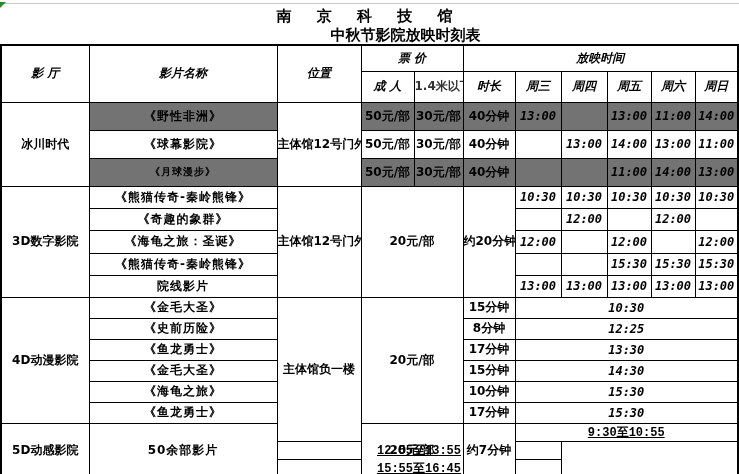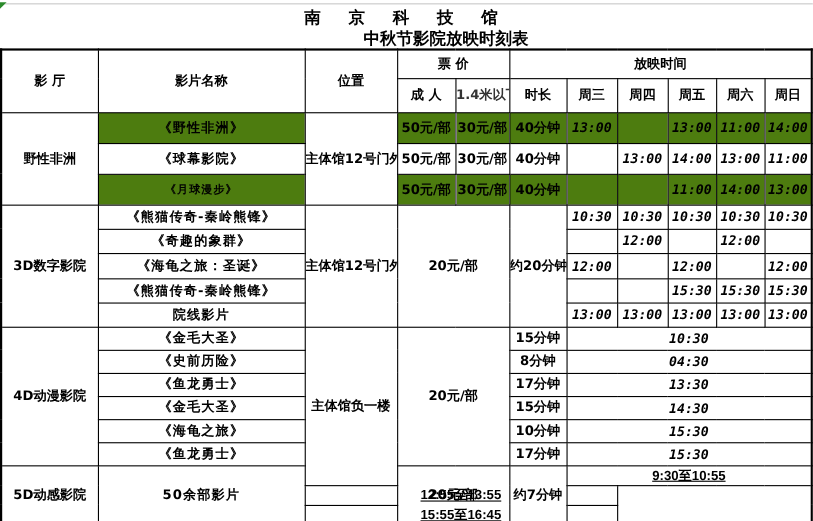--- a/index.html
+++ b/index.html
@@ -10,28 +10,28 @@
   .corner-mark { position: absolute; left: 0; top: 2px; width: 0; height: 0;
                  border-top: 6px solid #2a8a2a; border-right: 6px solid transparent; }
   .title { position: absolute; left: 0; width: 739px; text-align: center; font-weight: bold; }
   .title-main { top: 6px; font-size: 15px; letter-spacing: 10px; height: 20px; line-height: 20px; }
   .title-sub { top: 26px; font-size: 15px; height: 18px; line-height: 18px; letter-spacing: 0px; padding-left: 36px; }
   table.grid { position: absolute; left: 0; top: 44px; border-collapse: collapse;
                table-layout: fixed; width: 737px; border: 2px solid #000; }
   table.grid td { border: 1px solid #000; text-align: center; vertical-align: middle;
                   font-weight: bold; font-size: 12px; padding: 0; overflow: hidden;
                   white-space: nowrap; }
-  .hdr { font-size: 12px; }
+  .hdr { font-size: 12px; font-style: italic; }
   .tiny { font-size: 4px; color: #333; }
-  .gray { background: #4d7c0f; margin-top: 32px; }
+  .gray { background: #737373; margin-top: 32px; }
   .mono { font-family: "DejaVu Sans Mono", "Liberation Mono", monospace; font-size: 12px; font-style: italic; }
   .loc { font-size: 9px; }
   .hall { font-size: 12px; }
   .film { font-size: 12px; letter-spacing: 1px; }
-  .t5 { font-family: Liberation Sans, sans-serif; font-size: 11px; text-decoration: underline; }
+  .t5 { font-family: Liberation Mono, monospace; font-size: 11px; text-decoration: underline; }
 </style>
 </head>
 <body>
 
 <div class="sheet-top"></div>
 <div class="corner-mark"></div>
 
 <div class="title title-main">南 京 科 技 馆</div>
 <div class="title title-sub">中秋节影院放映时刻表</div>
 
@@ -63,21 +63,21 @@
     <td class="tiny">1.4米以下儿童</td>
     <td class="hdr">时长</td>
     <td class="hdr">周三</td>
     <td class="hdr">周四</td>
     <td class="hdr">周五</td>
     <td class="hdr">周六</td>
     <td class="hdr">周日</td>
   </tr>
 
   <tr style="height:28px">
-    <td rowspan="3" class="hall">野性非洲</td>
+    <td rowspan="3" class="hall">冰川时代</td>
     <td class="film gray">《野性非洲》</td>
     <td rowspan="3" class="loc">主体馆12号门外</td>
     <td class="gray">50元/部</td>
     <td class="gray">30元/部</td>
     <td class="gray">40分钟</td>
     <td class="gray mono">13:00</td>
     <td class="gray mono"></td>
     <td class="gray mono">13:00</td>
     <td class="gray mono">11:00</td>
     <td class="gray mono">14:00</td>
@@ -154,21 +154,21 @@
     <td rowspan="6" class="hall">4D动漫影院</td>
     <td class="film">《金毛大圣》</td>
     <td rowspan="7" class="loc">主体馆负一楼</td>
     <td rowspan="6" colspan="2">20元/部</td>
     <td>15分钟</td>
     <td colspan="5" class="mono">10:30</td>
   </tr>
   <tr style="height:21px">
     <td class="film">《史前历险》</td>
     <td>8分钟</td>
-    <td colspan="5" class="mono">04:30</td>
+    <td colspan="5" class="mono">12:25</td>
   </tr>
   <tr style="height:21px">
     <td class="film">《鱼龙勇士》</td>
     <td>17分钟</td>
     <td colspan="5" class="mono">13:30</td>
   </tr>
   <tr style="height:21px">
     <td class="film">《金毛大圣》</td>
     <td>15分钟</td>
     <td colspan="5" class="mono">14:30</td>

